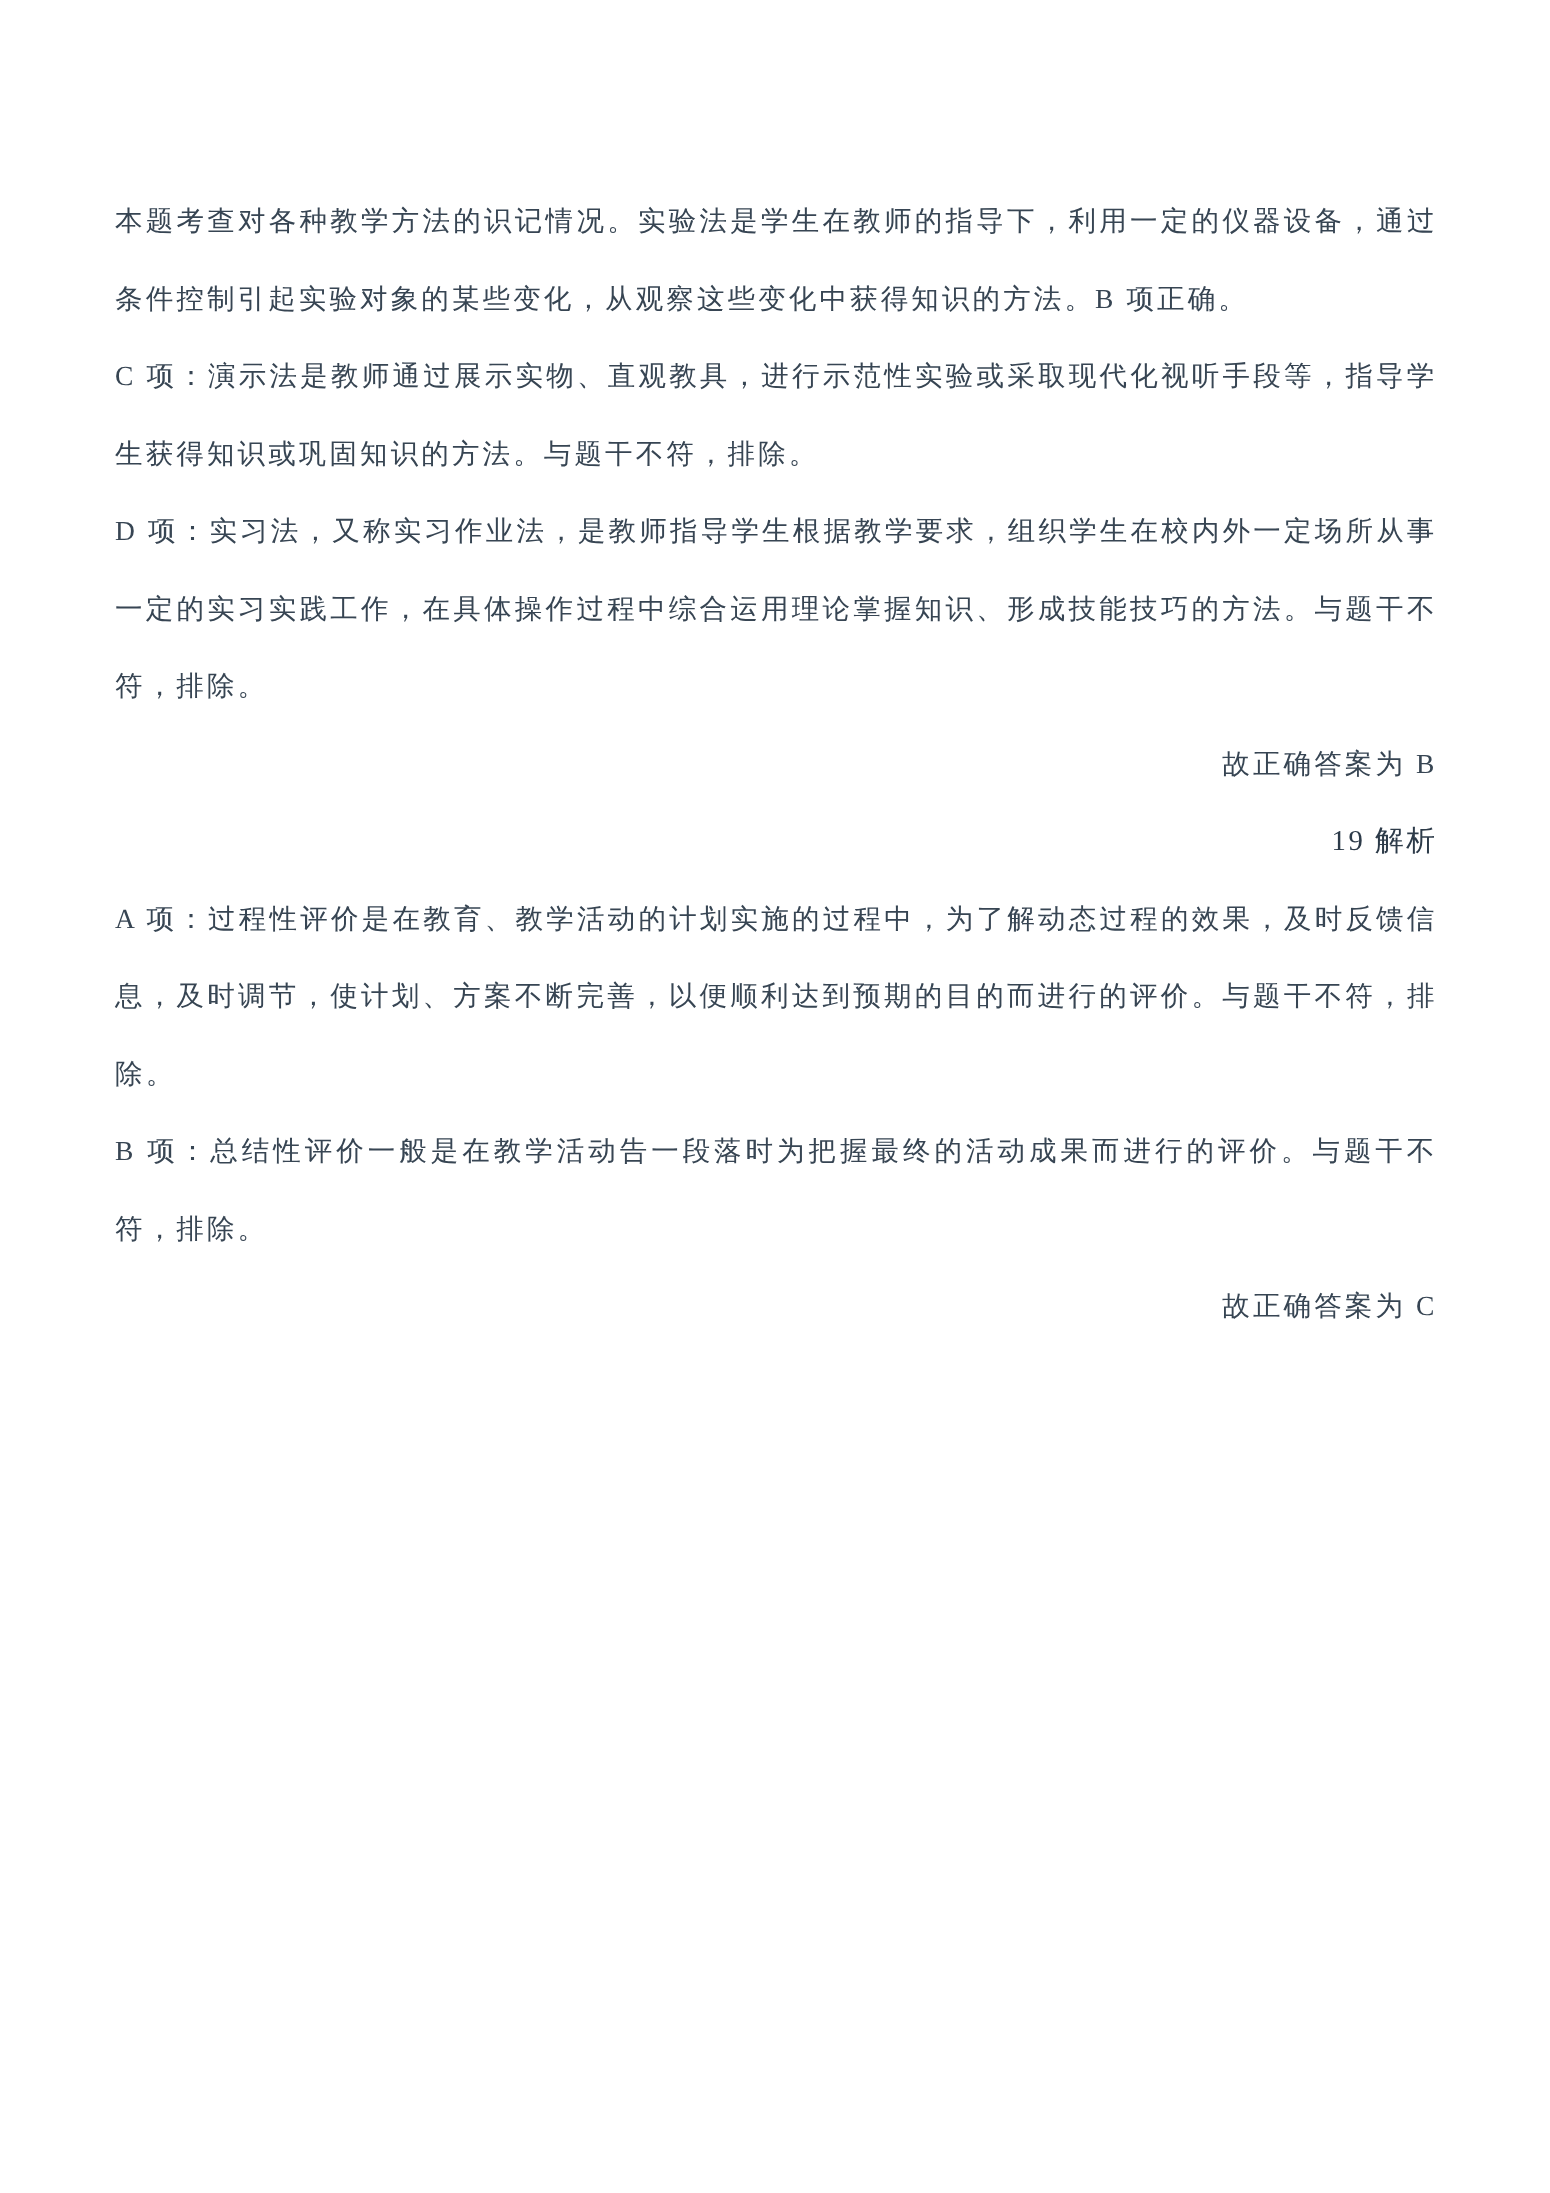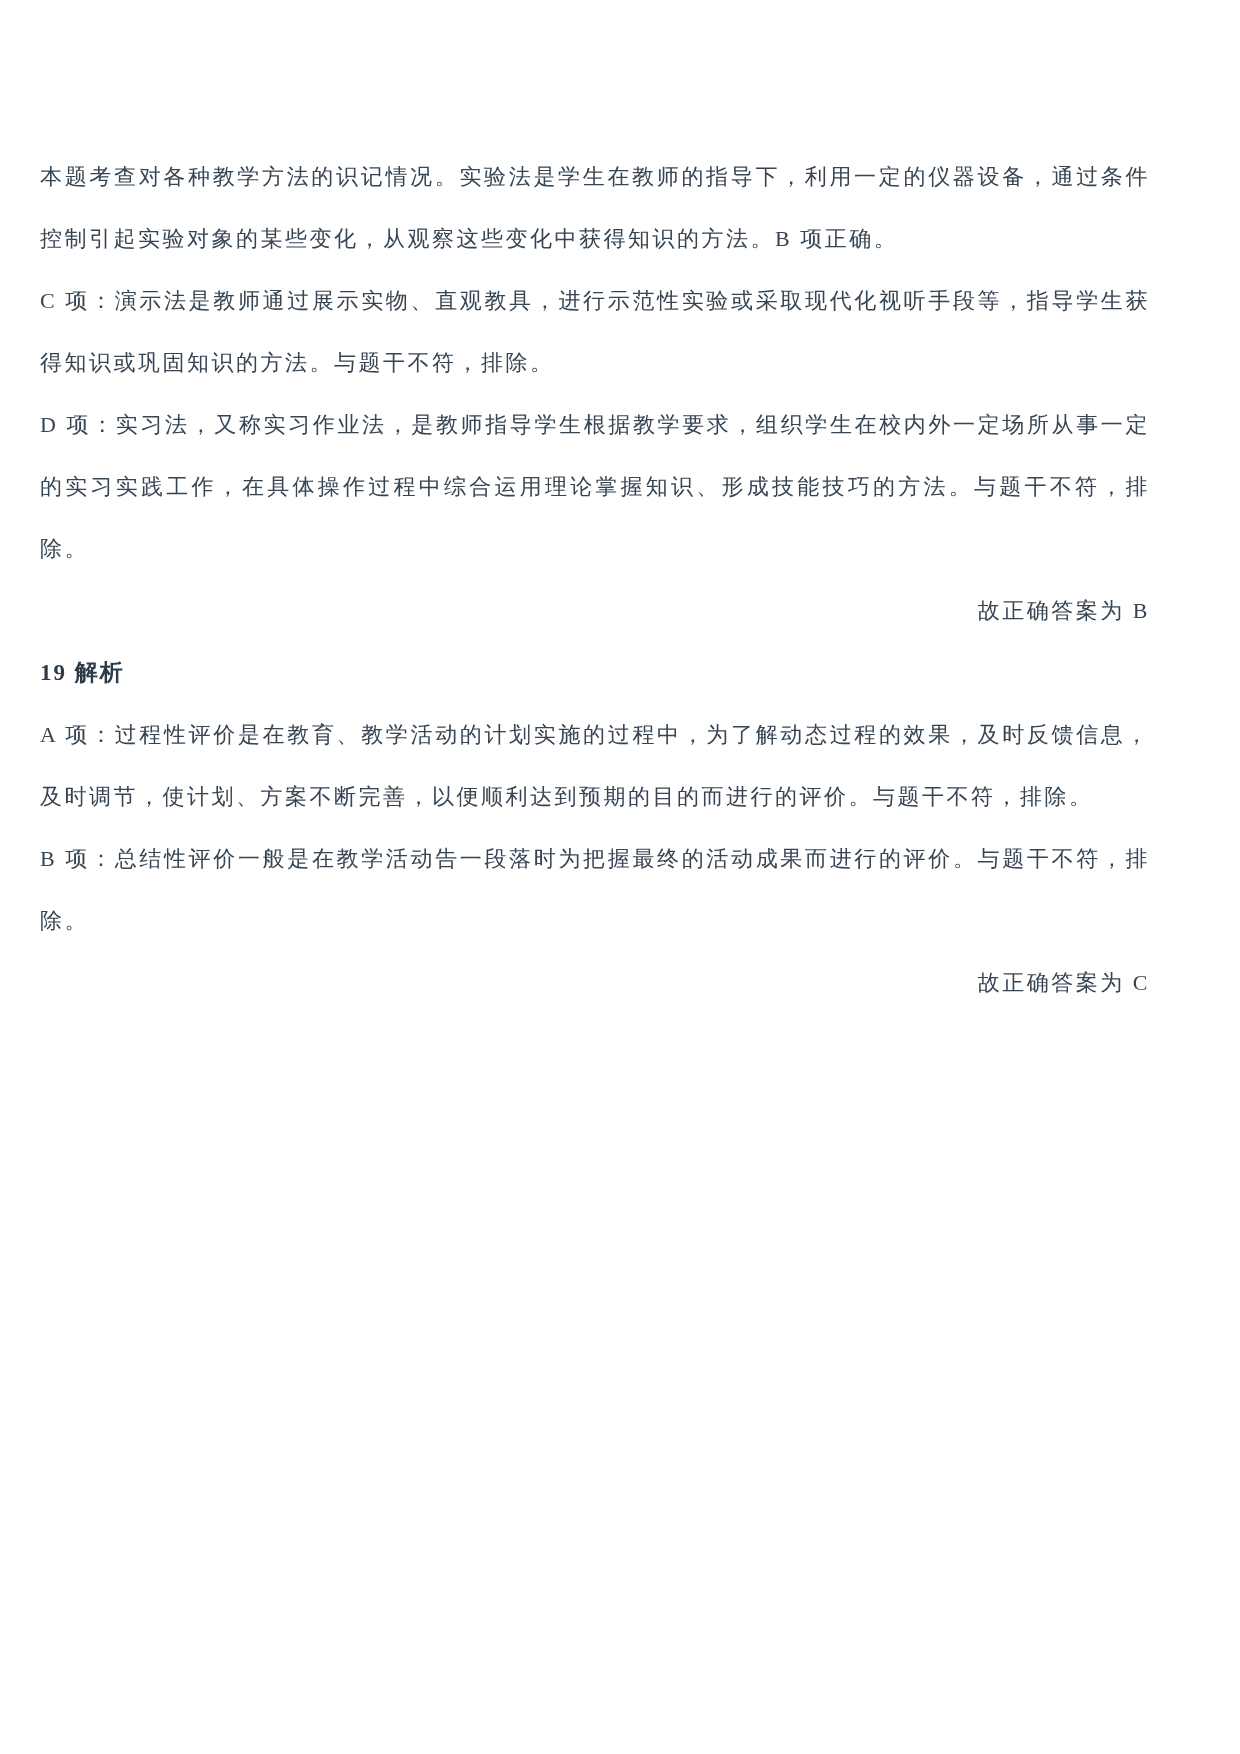--- a/index.html
+++ b/index.html
@@ -10,21 +10,21 @@
   body {
     width: 1240px;
     height: 1754px;
     overflow: hidden;
     font-family: "Liberation Serif", "DejaVu Serif", serif;
   }
   .page {
     box-sizing: border-box;
     width: 1240px;
     height: 1754px;
-    padding: 146px 90px 40px 40px;
+    padding: 146px 90px 40px 92px;
     background: #ffffff;
   }
   .doc-paragraph {
     margin: 0;
     font-size: 22px;
     line-height: 62px;
     letter-spacing: 2.5px;
     text-align: justify;
     color: #374553;
     font-family: "Liberation Serif", "DejaVu Serif", serif;
@@ -33,24 +33,24 @@
     margin: 0;
     font-size: 22px;
     line-height: 62px;
     letter-spacing: 2.5px;
     text-align: right;
     color: #374553;
   }
   .section-heading {
     margin: 0;
     font-size: 23px;
-    font-weight: bold;
+    font-weight: normal;
     line-height: 62px;
     letter-spacing: 2px;
-    text-align: left;
+    text-align: right;
     color: #2d3b49;
     font-family: "Liberation Serif", "DejaVu Serif", serif;
   }
 </style>
 </head>
 <body>
 
 <div class="page">
 
   <section>

